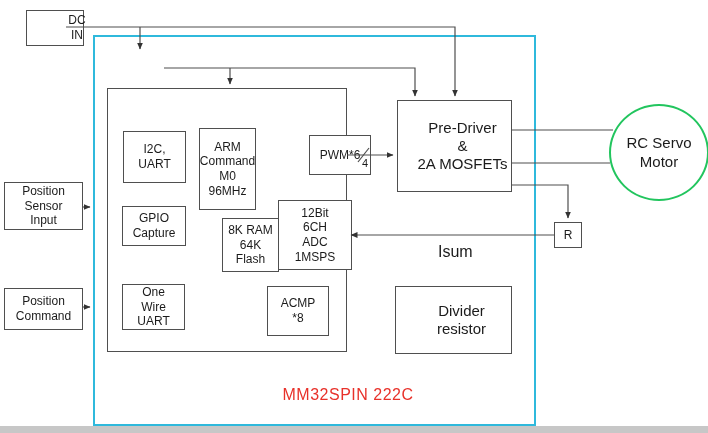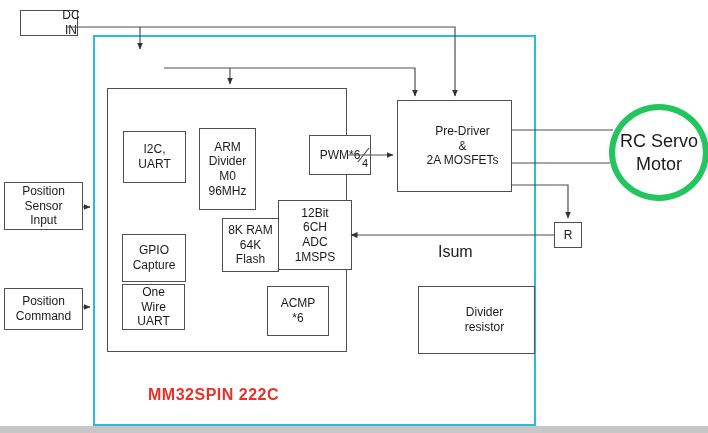--- a/index.html
+++ b/index.html
@@ -8,89 +8,88 @@
   #canvas {
     position:relative; width:708px; height:433px;
     background:#ffffff; overflow:hidden;
   }
   .box {
     position:absolute; border:1px solid #4f4f4f; background:#ffffff;
     display:flex; align-items:center; justify-content:center;
     text-align:center; white-space:pre-line;
     font-size:12px; color:#1b1b1b; line-height:1.22;
   }
-  .big { font-size:12px;padding-left:16px; }
+  .big { font-size:15px;padding-left:16px; }
   .chip {
     position:absolute; left:93px; top:35px; width:443px; height:391px;
     border:2px solid var(--chip-border, #2fb9dc); background:#ffffff;
   }
   .chip-label {
-    position:absolute; left:148px; top:386px; width:400px; text-align:left;
+    position:absolute; left:148px; top:386px; width:400px; text-align:center;
     color:var(--chip-label, #e8312a); font-size:16px; letter-spacing:.5px;
     white-space:pre-line;
-    font-weight:bold;
   }
   .ellipse {
     position:absolute; left:609px; top:104px; width:100px; height:97px;
-    border:6px solid #22c55e; border-radius:50%; background:#ffffff;
+    border:2px solid #22c55e; border-radius:50%; background:#ffffff;
     display:flex; align-items:center; justify-content:center; text-align:center;
-    white-space:pre-line; font-size:18px; color:#1b1b1b; line-height:1.25;
+    white-space:pre-line; font-size:15px; color:#1b1b1b; line-height:1.25;
   }
   .lbl { position:absolute; color:#1b1b1b; white-space:pre-line; }
   svg.wires { position:absolute; left:0; top:0; pointer-events:none; }
   .bottom-strip {
     position:absolute; left:0; top:426px; width:708px; height:7px;
     background:#c7c7c7;
   }
 </style>
 </head>
 <body>
 
 <div id="canvas">
 
   <div class="chip"></div>
   <div class="chip-label">MM32SPIN 222C</div>
 
-  <div class="box" style="left:20px;top:10px;width:58px;height:26px;padding-left:44px;">DC IN</div>
+  <div class="box" style="left:26px;top:10px;width:58px;height:36px;padding-left:44px;">DC IN</div>
   <div class="box" style="left:4px;top:182px;width:79px;height:48px;">Position
 Sensor
 Input</div>
   <div class="box" style="left:4px;top:288px;width:79px;height:42px;">Position
 Command</div>
   <div class="ellipse">RC Servo
 Motor</div>
 
 
   <div class="box" style="left:107px;top:88px;width:240px;height:264px;"></div>
   <div class="box" style="left:123px;top:131px;width:63px;height:52px;">I2C,
 UART</div>
   <div class="box" style="left:199px;top:128px;width:57px;height:82px;">ARM
-Divider
+Command
 M0
 96MHz</div>
   <div class="box" style="left:267px;top:135px;width:62px;height:40px;margin-left:42px;">PWM*6</div>
-  <div class="box" style="left:122px;top:234px;width:64px;height:48px;">GPIO
+  <div class="box" style="left:122px;top:206px;width:64px;height:40px;">GPIO
 Capture</div>
   <div class="box" style="left:199px;top:218px;width:57px;height:54px;margin-left:23px;">8K RAM
 64K
 Flash</div>
   <div class="box" style="left:278px;top:200px;width:74px;height:70px;">12Bit
 6CH
 ADC
 1MSPS</div>
   <div class="box" style="left:122px;top:284px;width:63px;height:46px;">One
 Wire
 UART</div>
   <div class="box" style="left:267px;top:286px;width:62px;height:50px;">ACMP
-*6</div>
+*8</div>
 
   <div class="box big" style="left:397px;top:100px;width:115px;height:92px;">Pre-Driver
 &amp;
 2A MOSFETs</div>
-  <div class="box big" style="left:395px;top:286px;width:117px;height:68px;margin-left:23px;">Divider
+  <div class="box big" style="left:395px;top:286px;width:117px;height:68px;">Divider
 resistor</div>
   <div class="box" style="left:554px;top:222px;width:28px;height:26px;">R</div>
 
   <div class="lbl" style="left:362px;top:157px;font-size:11px;">4</div>
   <div class="lbl" style="left:438px;top:243px;font-size:16px;">Isum</div>
 
   <svg class="wires" width="708" height="433" viewBox="0 0 708 433">
     <defs>
       <marker id="arr" viewBox="0 0 8 8" markerWidth="8" markerHeight="8" refX="6.5" refY="3" orient="auto" markerUnits="userSpaceOnUse">
         <path d="M0,0 L7,3 L0,6 Z" fill="#333333"></path>

